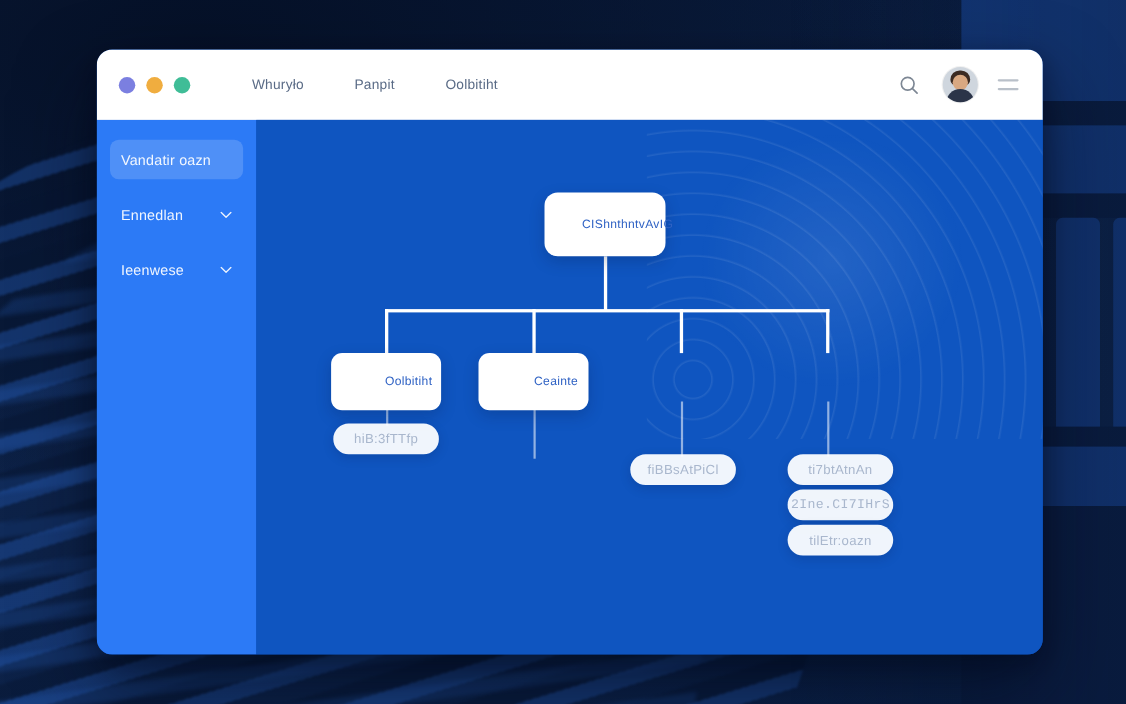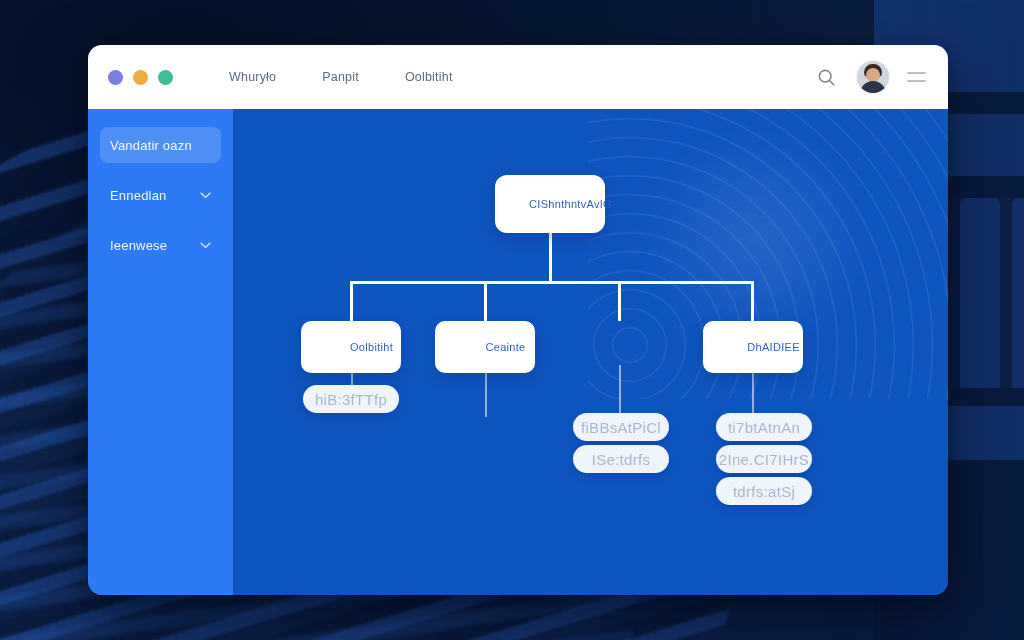--- a/index.html
+++ b/index.html
@@ -238,21 +238,21 @@
     position: absolute;
     height: 28px;
     border-radius: 14px;
     background: rgba(255,255,255,.94);
     display: flex;
     align-items: center;
     justify-content: center;
     box-shadow: 0 3px 10px rgba(4,24,66,.18);
   }
   .leaf-label {
-    font-size: 15px;
+    font-size: 12px;
     color: #a9b7cd;
     filter: blur(.6px);
     letter-spacing: .3px;
     white-space: nowrap;
   }
 </style>
 </head>
 <body>
 
 <div class="backdrop">
@@ -349,43 +349,37 @@
           <div class="node root" style="left:262px;top:66px;">
             <span class="node-label">CIShnthntvAvIG</span>
           </div>
 
           <div class="node branch" style="left:68px;top:212px;">
             <span class="node-label">Oolbitiht</span>
           </div>
           <div class="node branch" style="left:202px;top:212px;">
             <span class="node-label">Ceainte</span>
           </div>
-          <div class="node branch" style="left:470px;top:212px;">
-            <span class="node-label">DhAIDIEE</span>
-          </div>
 
           <div class="leaf" style="left:70px;top:276px;width:96px;">
             <span class="leaf-label">hiB:3fTTfp</span>
           </div>
 
 
           <div class="leaf" style="left:340px;top:304px;width:96px;">
             <span class="leaf-label">fiBBsAtPiCl</span>
           </div>
-          <div class="leaf" style="left:340px;top:336px;width:96px;">
-            <span class="leaf-label">ISe:tdrfs</span>
-          </div>
 
           <div class="leaf" style="left:483px;top:304px;width:96px;">
             <span class="leaf-label">ti7btAtnAn</span>
           </div>
-          <div class="leaf" style="left:483px;top:336px;width:96px;">
+          <div class="leaf" style="left:483px;top:336px;width:96px;font-family:Liberation Mono, monospace;">
             <span class="leaf-label">2Ine.CI7IHrS</span>
           </div>
           <div class="leaf" style="left:483px;top:368px;width:96px;">
-            <span class="leaf-label">tdrfs:atSj</span>
+            <span class="leaf-label">tilEtr:oazn</span>
           </div>
 
         </div>
       </main>
     </div>
   </div>
 </div>
 
 </body></html>

